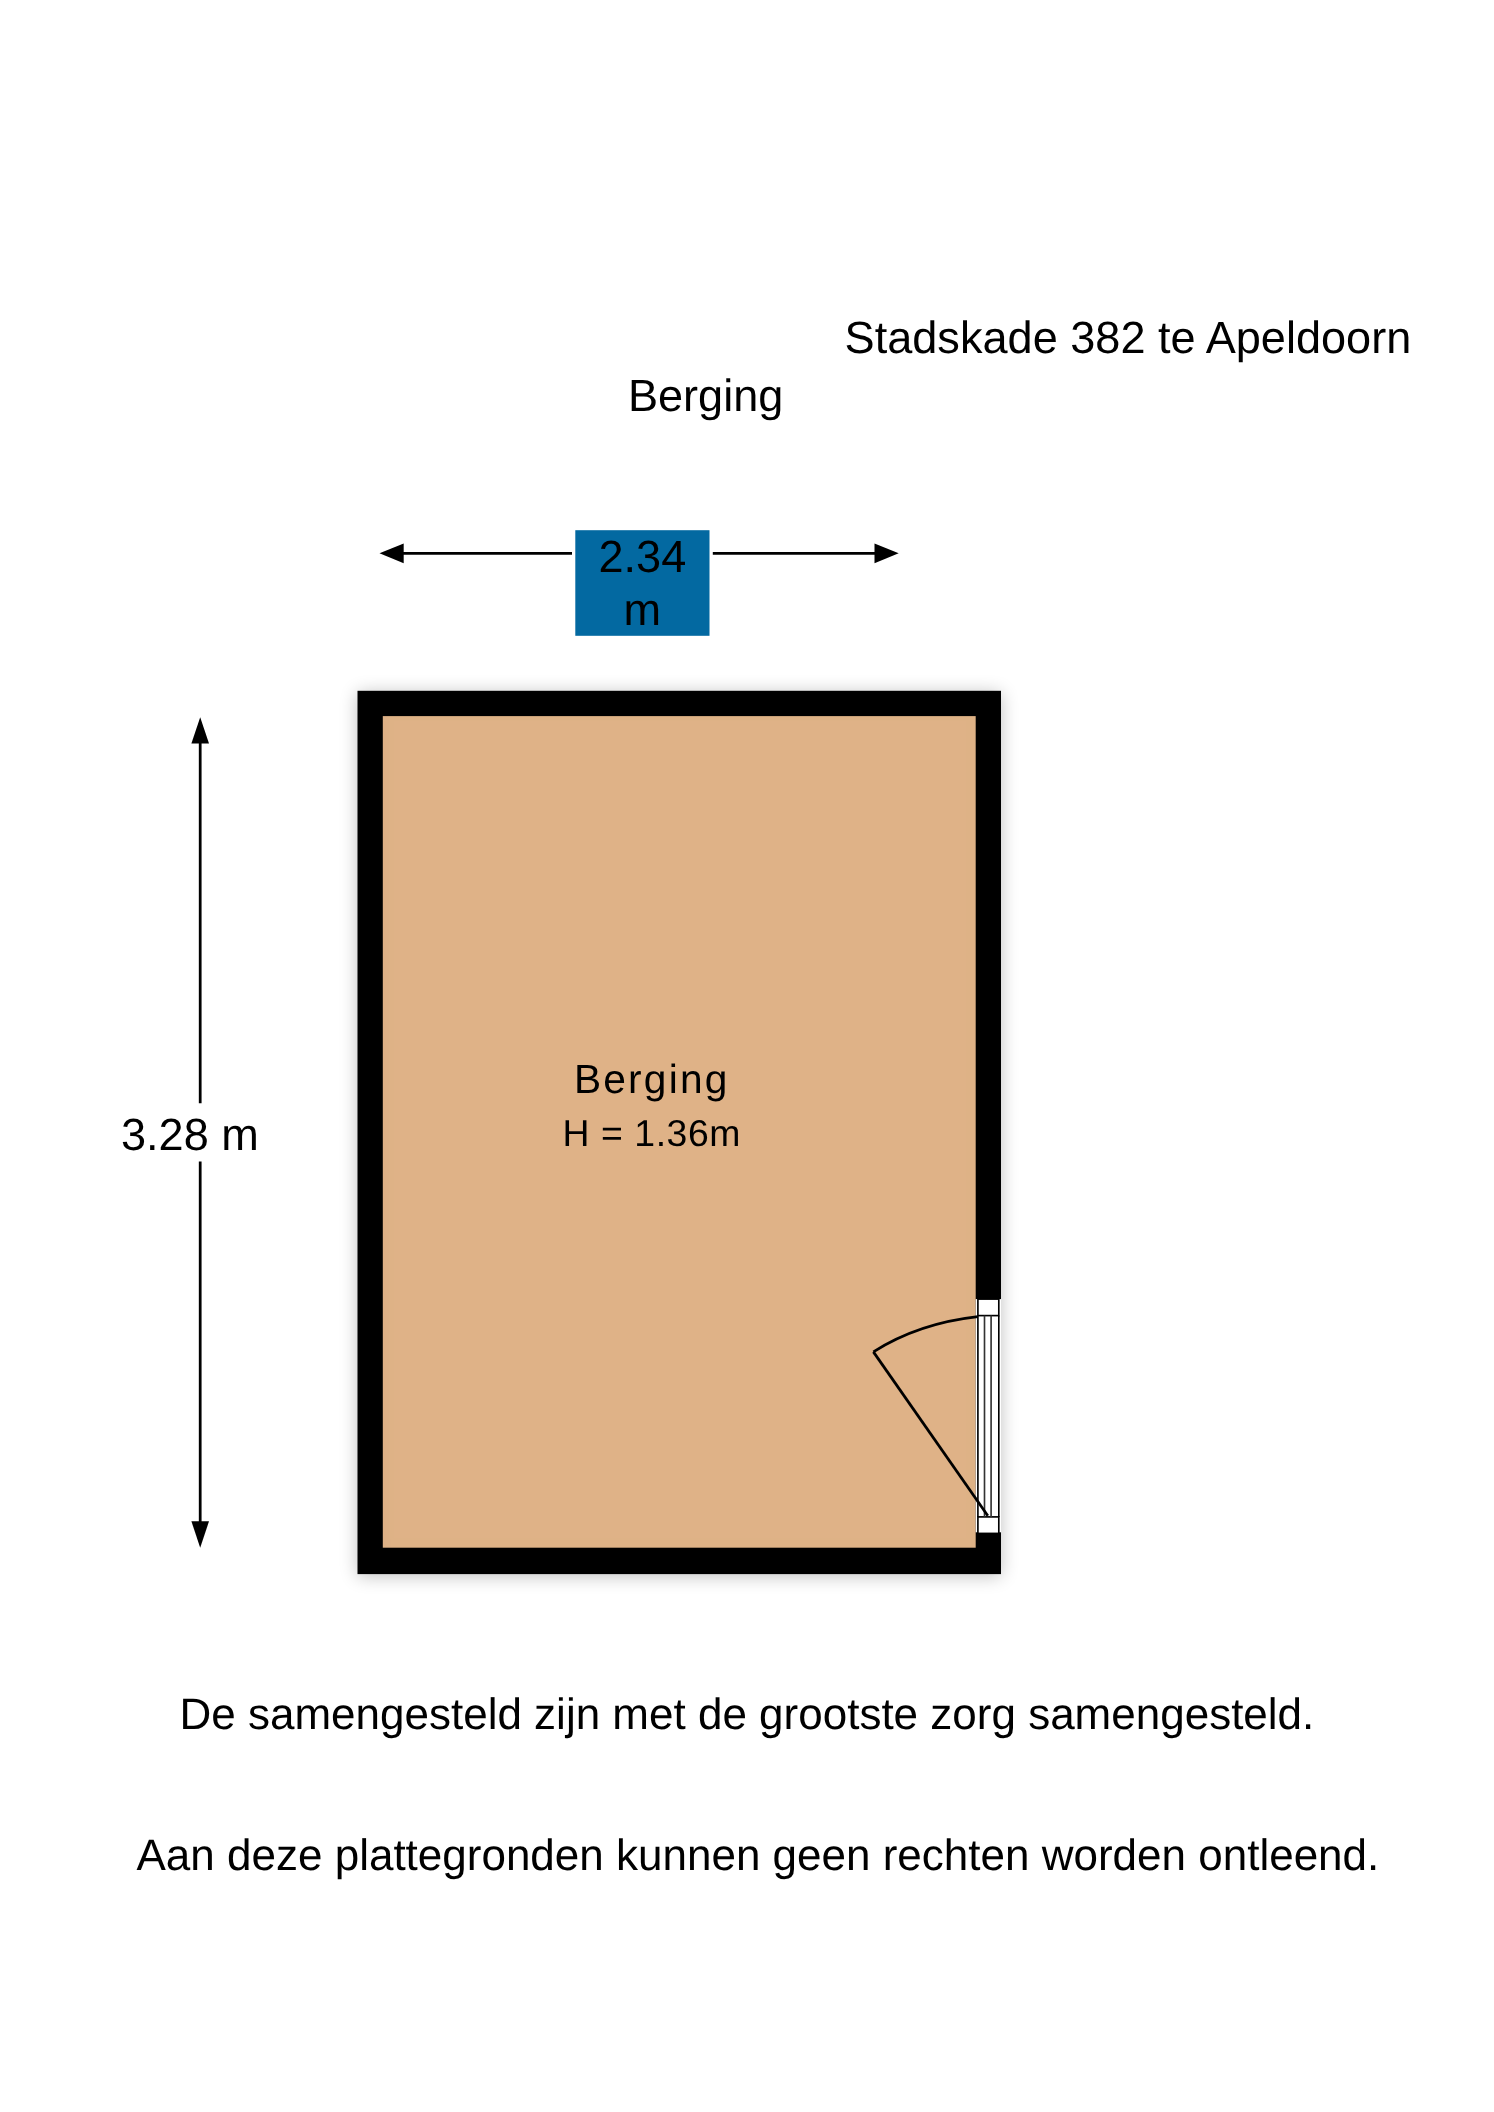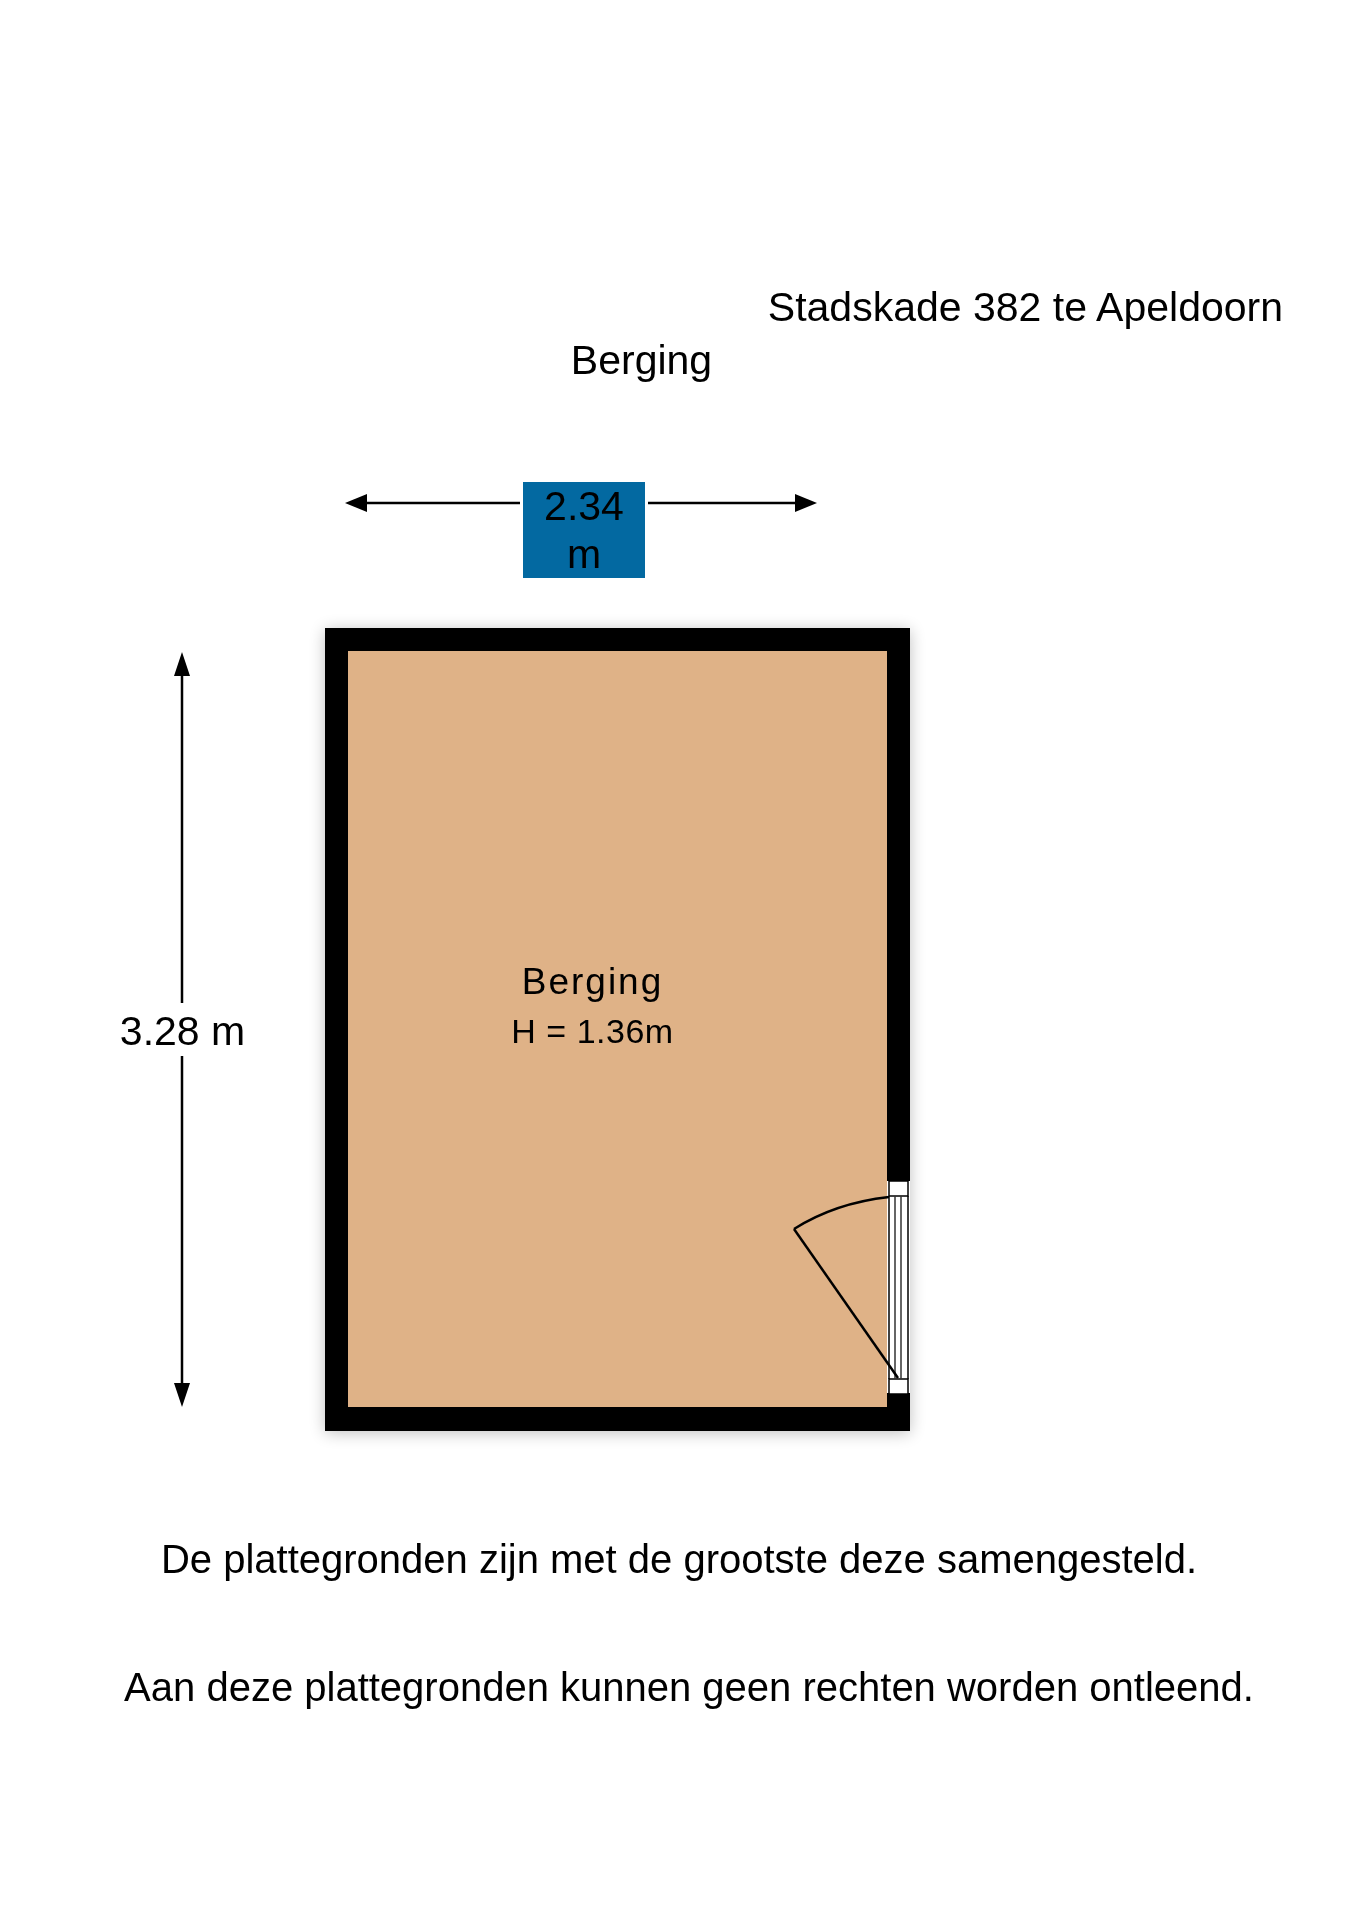--- a/index.html
+++ b/index.html
@@ -3,21 +3,21 @@
 <meta charset="utf-8">
 <style>
   html, body { margin:0; padding:0; background:#ffffff; }
   body { width:1358px; height:1920px; position:relative; overflow:hidden;
          font-family:"Liberation Sans", sans-serif; color:#000; }
   .abs { position:absolute; }
   .title { left:0; width:1283px; text-align:center; font-size:41px; line-height:48px; }
   #title-line1 { top:283px;text-align:right; }
   #title-line2 { top:336px; }
   #hdim-label { left:523px; top:482px; font-size:41px; line-height:48px; width:122px; text-align:center; background:#0369a1; }
-  #vdim-label { left:110px; top:1007px; font-size:41px; line-height:48px; width:145px; text-align:center; background:#fff; }
+  #vdim-label { left:110px; top:1007px; font-size:41px; line-height:48px; width:145px; text-align:left; background:#fff; }
   #room-name { left:470px; top:960px; width:245px; text-align:center; font-size:37px; letter-spacing:2px; line-height:44px; }
   #room-height { left:470px; top:1011px; width:245px; text-align:center; font-size:34px; letter-spacing:0.5px; line-height:40px; }
   .disclaimer { left:0; width:1358px; text-align:center; font-size:40px; line-height:48px; }
   #disc-1 { top:1535px; }
   #disc-2 { top:1663px;margin-left:10px; }
   svg { position:absolute; left:0; top:0; }
 </style>
 </head>
 <body>
 
@@ -80,14 +80,14 @@
 
 <div class="abs title" id="title-line1">Stadskade 382 te Apeldoorn</div>
 <div class="abs title" id="title-line2">Berging</div>
 
 <div class="abs" id="hdim-label">2.34 m</div>
 <div class="abs" id="vdim-label">3.28 m</div>
 
 <div class="abs" id="room-name">Berging</div>
 <div class="abs" id="room-height">H = 1.36m</div>
 
-<div class="abs disclaimer" id="disc-1">De plattegronden zijn met de grootste deze samengesteld.</div>
+<div class="abs disclaimer" id="disc-1">De samengesteld zijn met de grootste zorg samengesteld.</div>
 <div class="abs disclaimer" id="disc-2">Aan deze plattegronden kunnen geen rechten worden ontleend.</div>
 
 </body></html>

